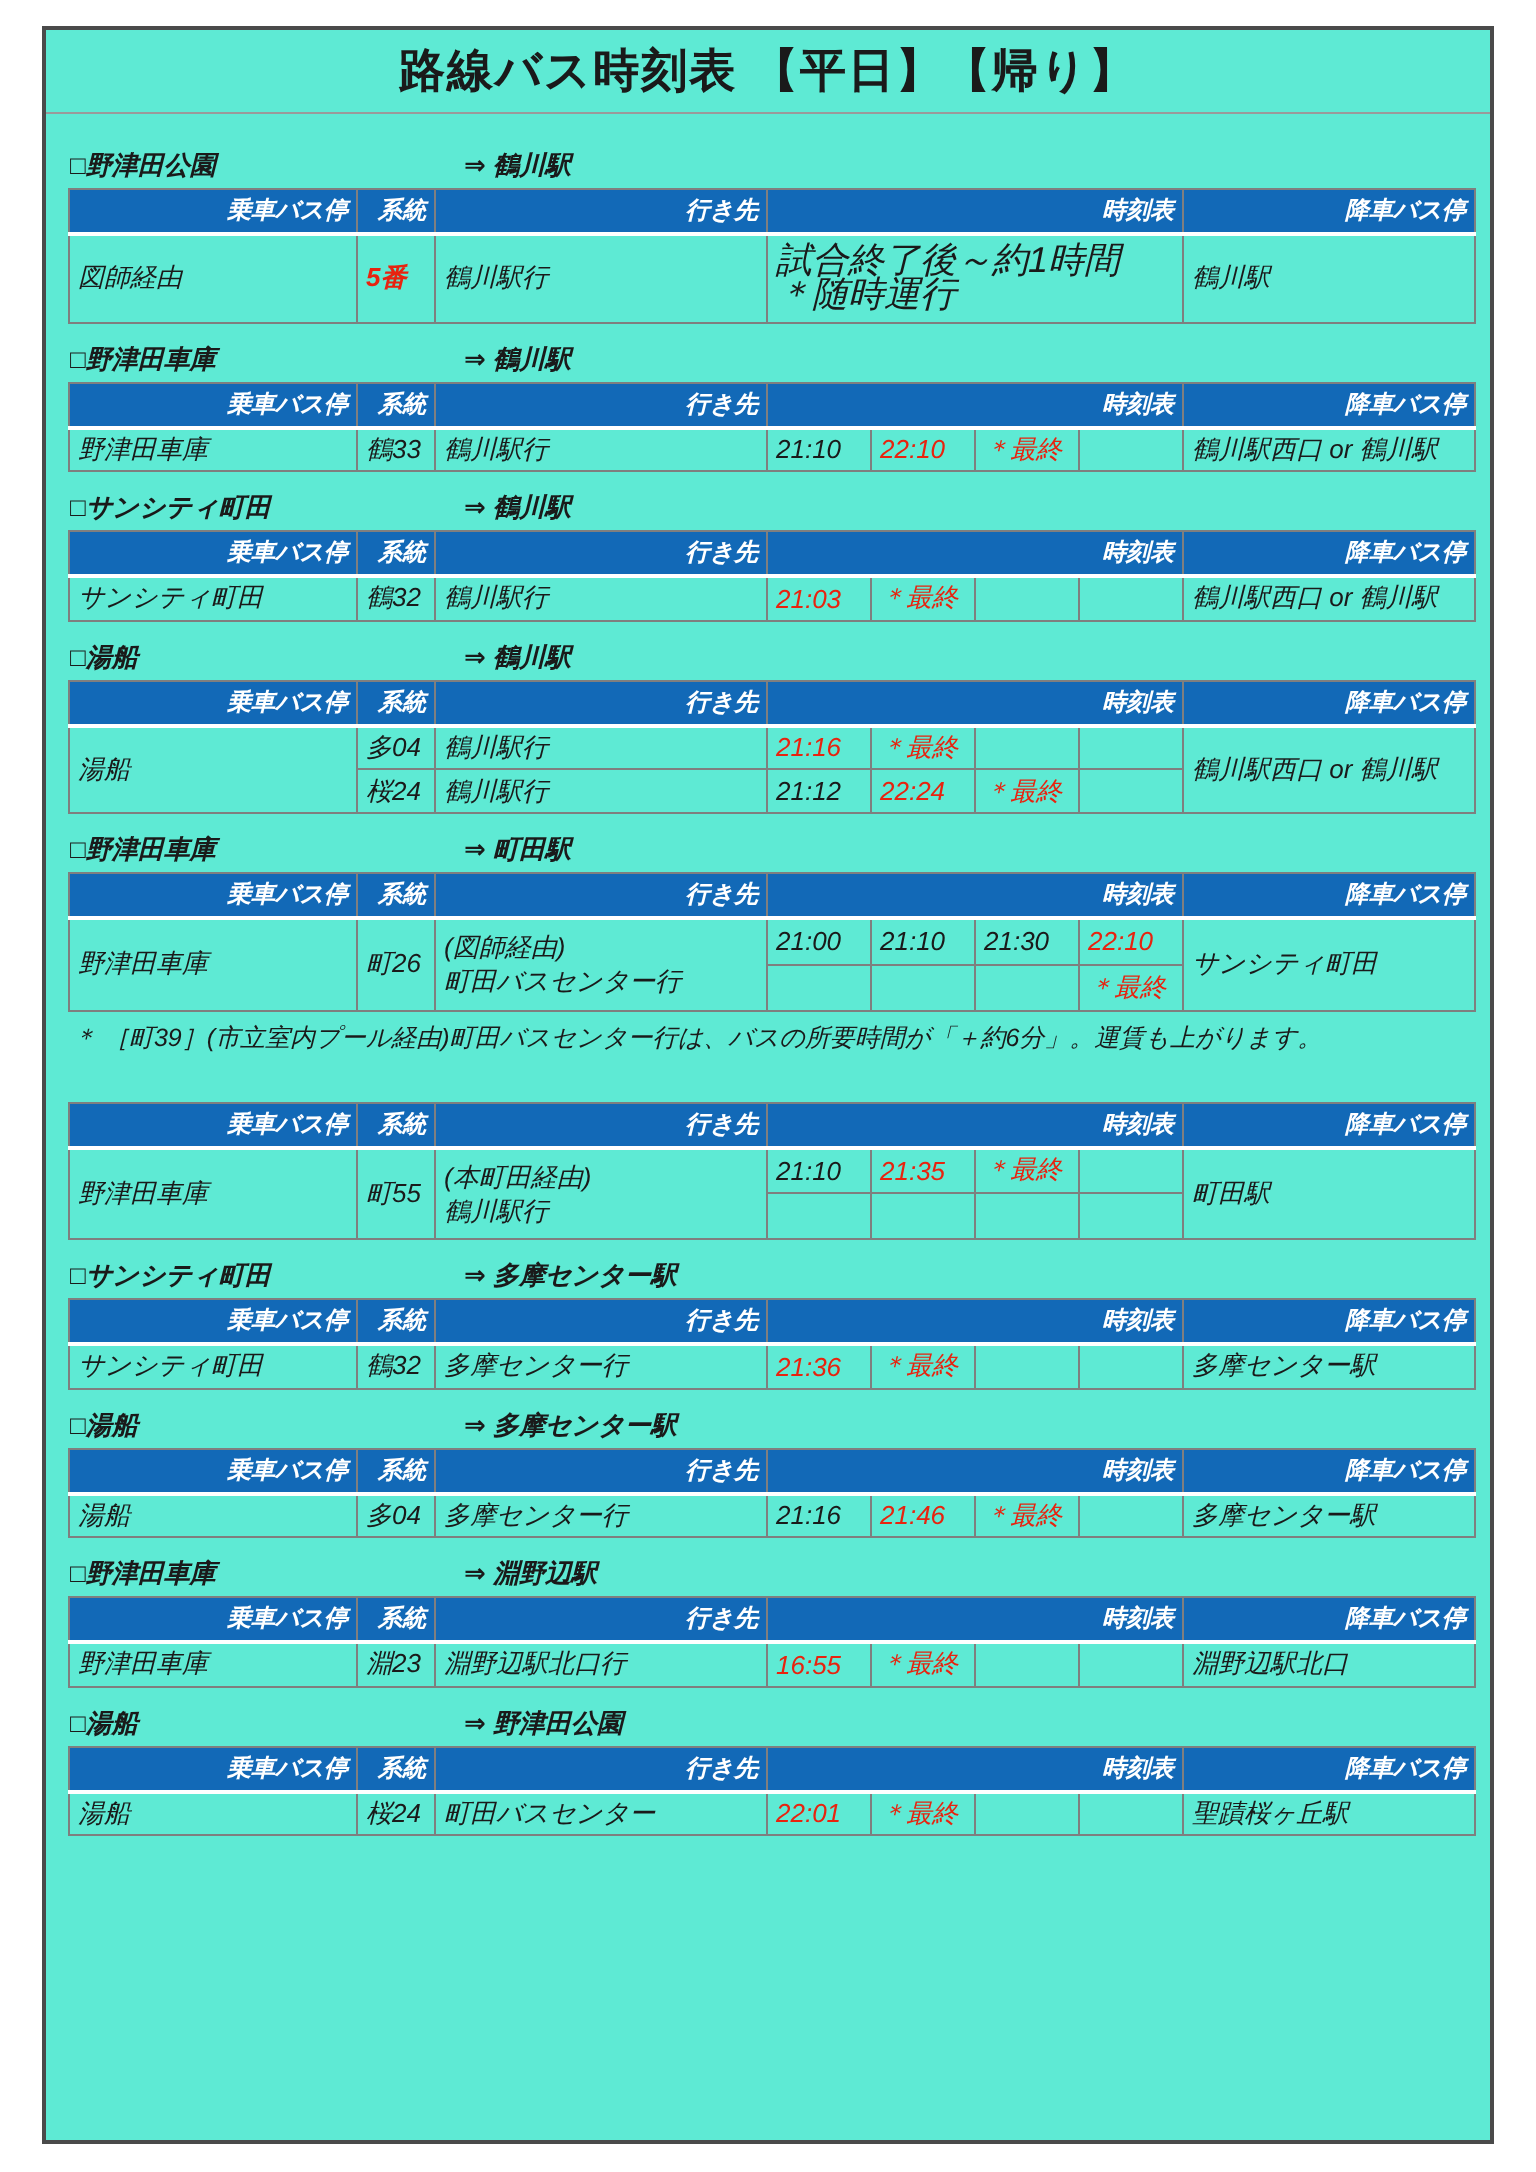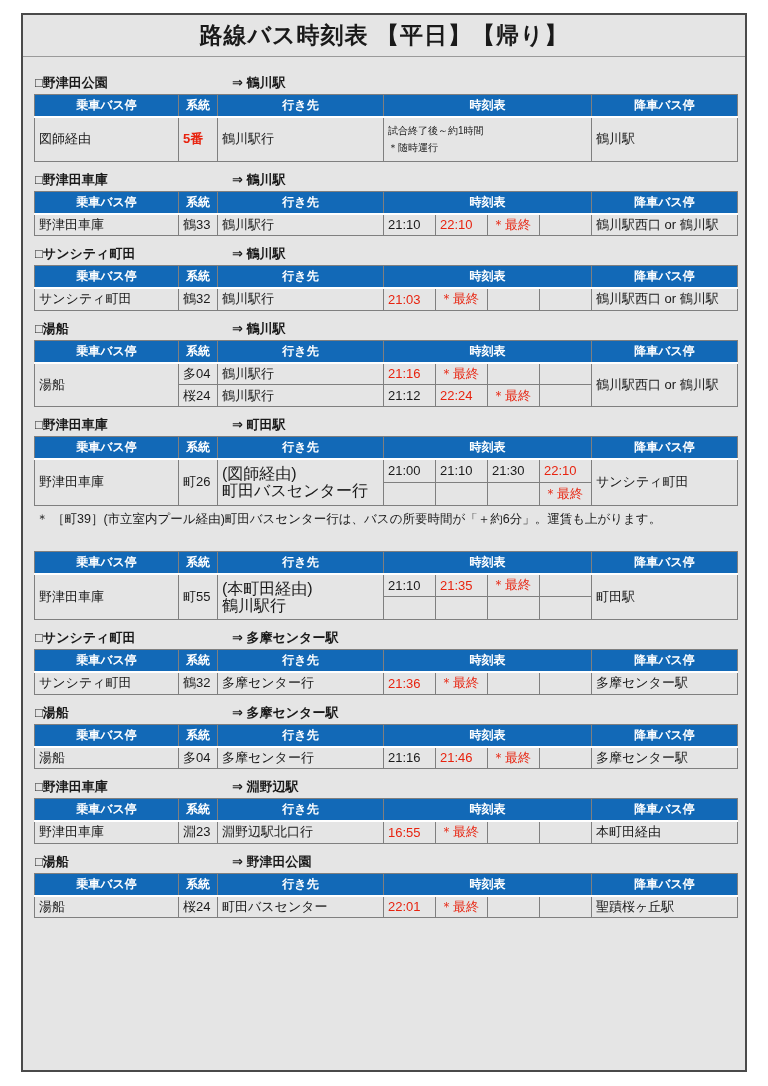--- a/index.html
+++ b/index.html
@@ -4,48 +4,48 @@
 <style>
   * { box-sizing: border-box; }
   html,body { margin:0; padding:0; }
   body {
     width:768px; height:1086px; background:#ffffff;
     font-family:"Liberation Sans","DejaVu Sans",sans-serif;
     color:#1a1a1a; position:relative;
   }
   .page {
     position:absolute; left:21px; top:13px; right:21px; bottom:14px;
-    border:2px solid #4a4a4a; background:#e5e5e5; overflow:hidden;
+    border:2px solid #4a4a4a; background:#5eead4; overflow:hidden;
   }
   .title-bar {
     height:42px; border-bottom:1px solid #9a9a9a;
     display:flex; align-items:center; justify-content:center;
   }
   .title-bar h1 { margin:0; font-size:23px; font-weight:bold; letter-spacing:1px; }
-  .content { padding:0 8px 0 11px; }
+  .content { padding:0 8px 0 11px;font-style:italic; }
   .section { margin-top:11px; }
   .section.first { margin-top:19px; }
   .section.gap-lg { margin-top:23px; }
   .section-title { display:flex; font-size:13px; font-weight:bold; line-height:14px; margin-bottom:4px; padding-left:1px; }
   .st-from { width:197px; }
   table.tt { border-collapse:collapse; table-layout:fixed; width:703px; font-size:13px; }
   .w-board{width:144px} .w-route{width:39px} .w-dest{width:166px} .w-t{width:52px} .w-alight{width:146px}
   .tt th, .tt td { border:1px solid #7f7f7f; padding:0 4px; overflow:hidden; white-space:nowrap; }
   .tt thead th {
     background:var(--header-blue,#1269b7); color:#fff; font-weight:bold;
-    text-align:center; font-size:12px; padding:2px 4px; height:16px;
+    text-align:right; font-size:12px; padding:2px 4px; height:16px;
     border:1px solid #7f7f7f; border-bottom:2px solid #ffffff;
   }
   .tt tbody tr { height:22px; }
   .tt tbody tr.tall { height:44px; }
   .tt tbody tr.half { height:23px; }
   .ctr { text-align:left; }
   .bold { font-weight:bold; }
-  .two-line { white-space:normal; line-height:17px; font-size:10px; padding:2px 4px; }
-  .dest2 { white-space:normal; line-height:17px; font-size:16px; padding:2px 4px; }
+  .two-line { white-space:normal; line-height:17px; font-size:18px; padding:2px 4px; }
+  .dest2 { white-space:normal; line-height:17px; font-size:13px; padding:2px 4px; }
   .note { font-size:12.5px; margin-top:5px; padding-left:2px; }
 </style>
 </head>
 <body>
 
 <div class="page">
   <div class="title-bar">
     <h1>路線バス時刻表 【平日】【帰り】</h1>
   </div>
   <div class="content">
@@ -420,21 +420,21 @@
           </thead>
         <tbody>
           <tr>
             <td>野津田車庫</td>
             <td class="ctr">淵23</td>
             <td>淵野辺駅北口行</td>
             <td class="ctr" style="color: rgb(232, 35, 15);">16:55</td>
             <td class="ctr" style="color: rgb(232, 35, 15);">＊最終</td>
             <td class="ctr"></td>
             <td class="ctr"></td>
-            <td>本町田経由</td>
+            <td>淵野辺駅北口</td>
           </tr>
         </tbody>
       </table>
     </div>
 
     <div class="section">
       <div class="section-title">
         <span class="st-from">□湯船</span>
         <span class="st-arrow">⇒ 野津田公園</span>
       </div>

